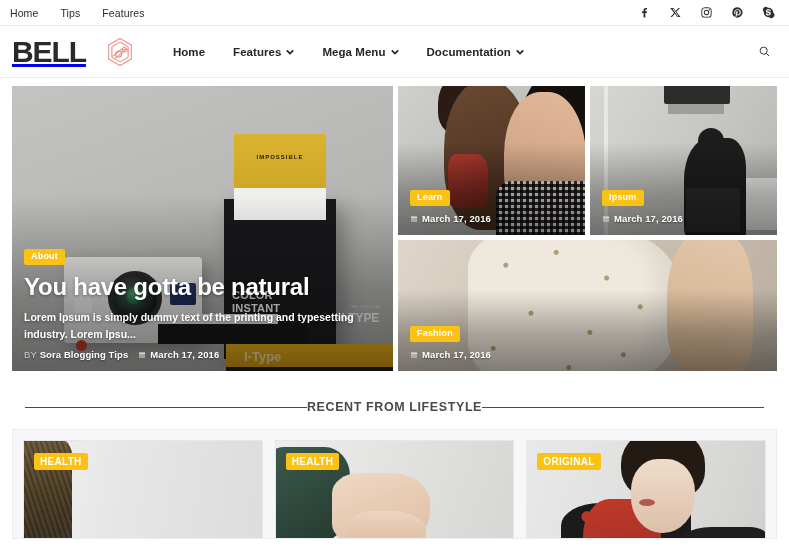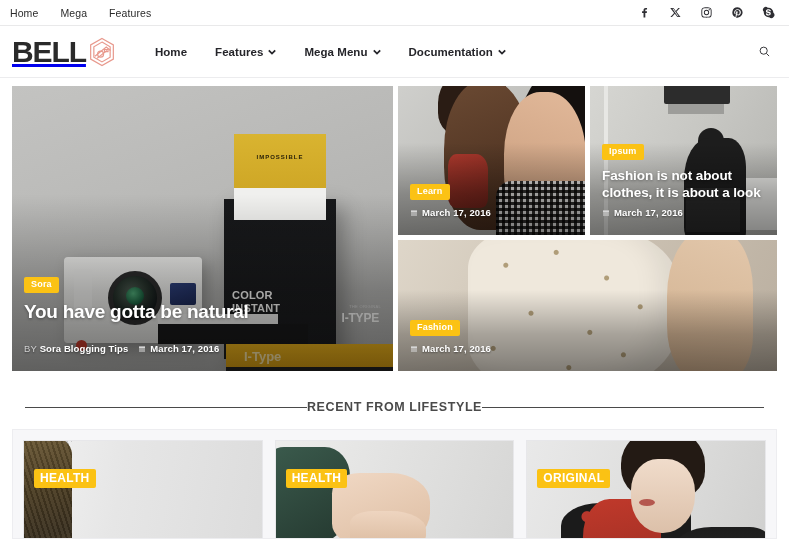--- a/index.html
+++ b/index.html
@@ -40,21 +40,21 @@
 
   
   .header {
     height: 52px;
     display: flex;
     align-items: center;
     padding: 0 12px 0 12px;
     border-bottom: 1px solid #ececee;
     background: #fff;
   }
-  .logo { display: flex; align-items: center; gap: 1px; margin-right: 36px; }
+  .logo { display: flex; align-items: center; gap: 19px; margin-right: 36px; }
   .logo-text {
     font-size: 30px;
     font-weight: 700;
     letter-spacing: -1.1px;
     color: #2a2a2a;
     line-height: 1;
     font-family: "Liberation Sans", sans-serif;
   }
   .logo-mark { width: 34px; height: 34px; margin-left: -2px; }
   .logo-mark svg { width: 34px; height: 34px; display: block; }
@@ -99,42 +99,42 @@
     cursor: pointer;
     background: #9a9a96;
   }
   .post .bg { position: absolute; inset: 0; }
   .post .shade {
     position: absolute; left: 0; right: 0; bottom: 0; top: 0;
     background: linear-gradient(to bottom, rgba(0,0,0,0) 38%, rgba(0,0,0,.30) 72%, rgba(0,0,0,.46) 100%);
   }
   .post .meta-box {
     position: absolute; left: 0; right: 0; bottom: 0;
-    padding: 10px 12px 17px 12px;
+    padding: 10px 12px 11px 12px;
     color: #fff;
   }
   .badge {
     display: inline-block;
     background: #fbc214;
     color: #ffffff;
     font-size: 9px;
     font-weight: 700;
     padding: 3px 7px 3px 7px;
     border-radius: 2px;
     margin-bottom: 7px;
     letter-spacing: .2px;
     line-height: 1.1;
   }
   .ptitle {
-    font-size: 19px;
+    font-size: 24px;
     font-weight: 700;
     line-height: 1.22;
     letter-spacing: -.25px;
     text-shadow: 0 1px 3px rgba(0,0,0,.4);
-    margin-bottom: 20px;
+    margin-bottom: 8px;
   }
   .ptitle.sm { font-size: 13.5px; line-height: 1.3; letter-spacing: -.1px; margin-bottom: 5px; }
   .psnippet {
     font-size: 10.5px;
     line-height: 1.55;
     font-weight: 600;
     text-shadow: 0 1px 3px rgba(0,0,0,.45);
     margin-bottom: 7px;
     max-width: 355px;
   }
@@ -311,35 +311,35 @@
   }
   .rcard {
     position: relative;
     height: 130px;
     background: #ddd;
     overflow: hidden;
     border: 1px solid #e7e7ea;
     cursor: pointer;
   }
   .rcard .badge {
-    position: absolute; left: 10px; top: 28px;
+    position: absolute; left: 10px; top: 12px;
     margin: 0;
-    font-size: 12px;
+    font-size: 10px;
     font-weight: 700;
     padding: 3px 6px;
     letter-spacing: .3px;
   }
 </style>
 </head>
 <body>
 
 <div class="topbar">
   <nav class="topnav">
     <a href="#">Home</a>
-    <a href="#">Mega</a>
+    <a href="#">Tips</a>
     <a href="#">Features</a>
   </nav>
   <div class="social">
     <a href="#" class="sic" aria-label="Facebook">
       <svg viewBox="0 0 24 24">
           <path d="M13.5 21v-8h2.7l.4-3.1h-3.1V7.9c0-.9.25-1.5 1.55-1.5h1.65V3.6C16.4 3.55 15.4 3.5 14.25 3.5c-2.4 0-4.05 1.47-4.05 4.17V9.9H7.5V13h2.7v8z"></path>
         </svg>
     </a>
     <a href="#" class="sic" aria-label="X">
       <svg viewBox="0 0 24 24">
@@ -442,22 +442,23 @@
         <div class="film-itype">I-TYPE</div>
         <div class="ibar-white"></div>
         <div class="ibar-dark"></div>
         <div class="ibar-yellow">
             <span>I-Type</span>
           </div>
         <div class="ibar-dark2"></div>
       </div>
       <div class="shade"></div>
       <div class="meta-box">
-        <span class="badge">Sora</span>
+        <span class="badge">About</span>
         <div class="ptitle">You have gotta be natural</div>
+        <div class="psnippet">Lorem Ipsum is simply dummy text of the printing and typesetting industry. Lorem Ipsu...</div>
         <div class="pmeta">
           <span><span class="by">BY</span>
           <span class="author">Sora Blogging Tips</span></span>
           <span class="dt">
             <span class="cal">
                 <svg viewBox="0 0 16 16">
                   <path d="M2 3h12v11H2z" opacity=".55"></path>
                   <path d="M2 3h12v3H2z"></path>
                 </svg>
               </span>
@@ -500,21 +501,20 @@
             <div class="f-frame"></div>
             <div class="f-frame2"></div>
           <div class="f-light"></div>
             <div class="f-head"></div>
             <div class="f-figure"></div>
             <div class="f-bag"></div>
         </div>
         <div class="shade"></div>
         <div class="meta-box">
           <span class="badge">Ipsum</span>
-          <div class="ptitle sm">Fashion is not about clothes, it is about a look</div>
           <div class="pmeta">
             <span class="dt">
               <span class="cal">
                   <svg viewBox="0 0 16 16">
                     <path d="M2 3h12v11H2z" opacity=".55"></path>
                     <path d="M2 3h12v3H2z"></path>
                   </svg>
                 </span>
               <span>March 17, 2016</span>
             </span>

